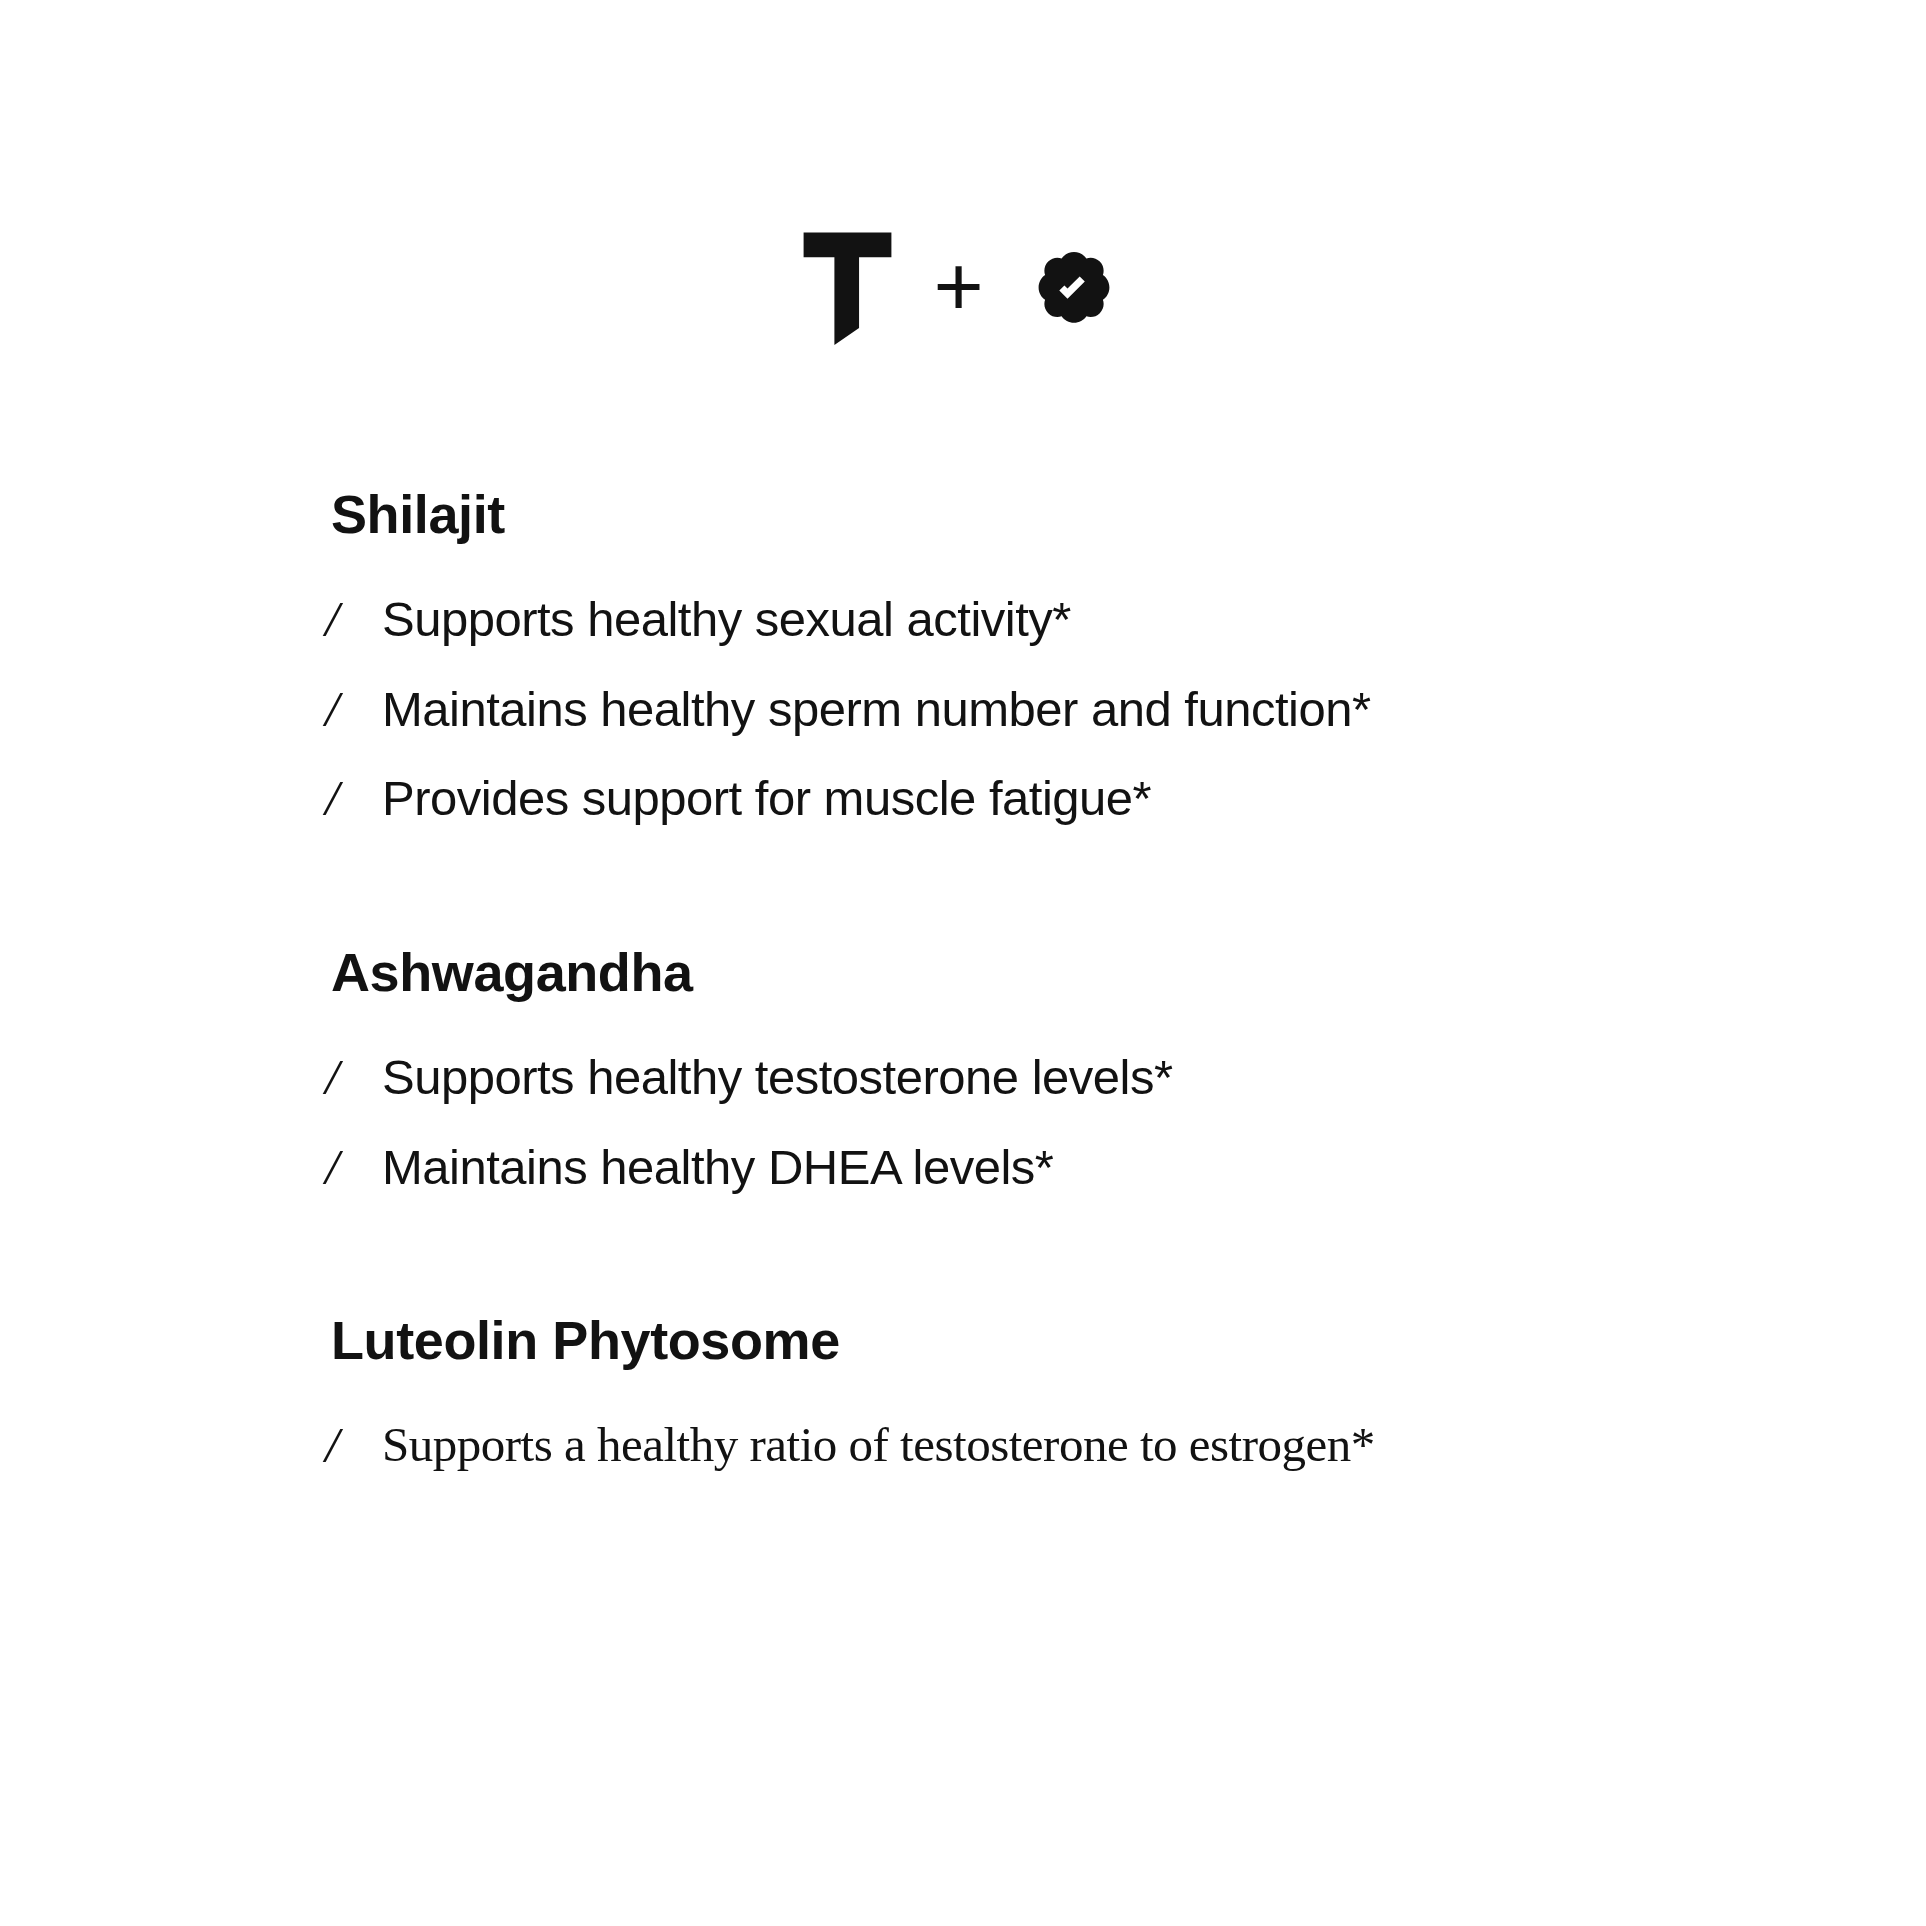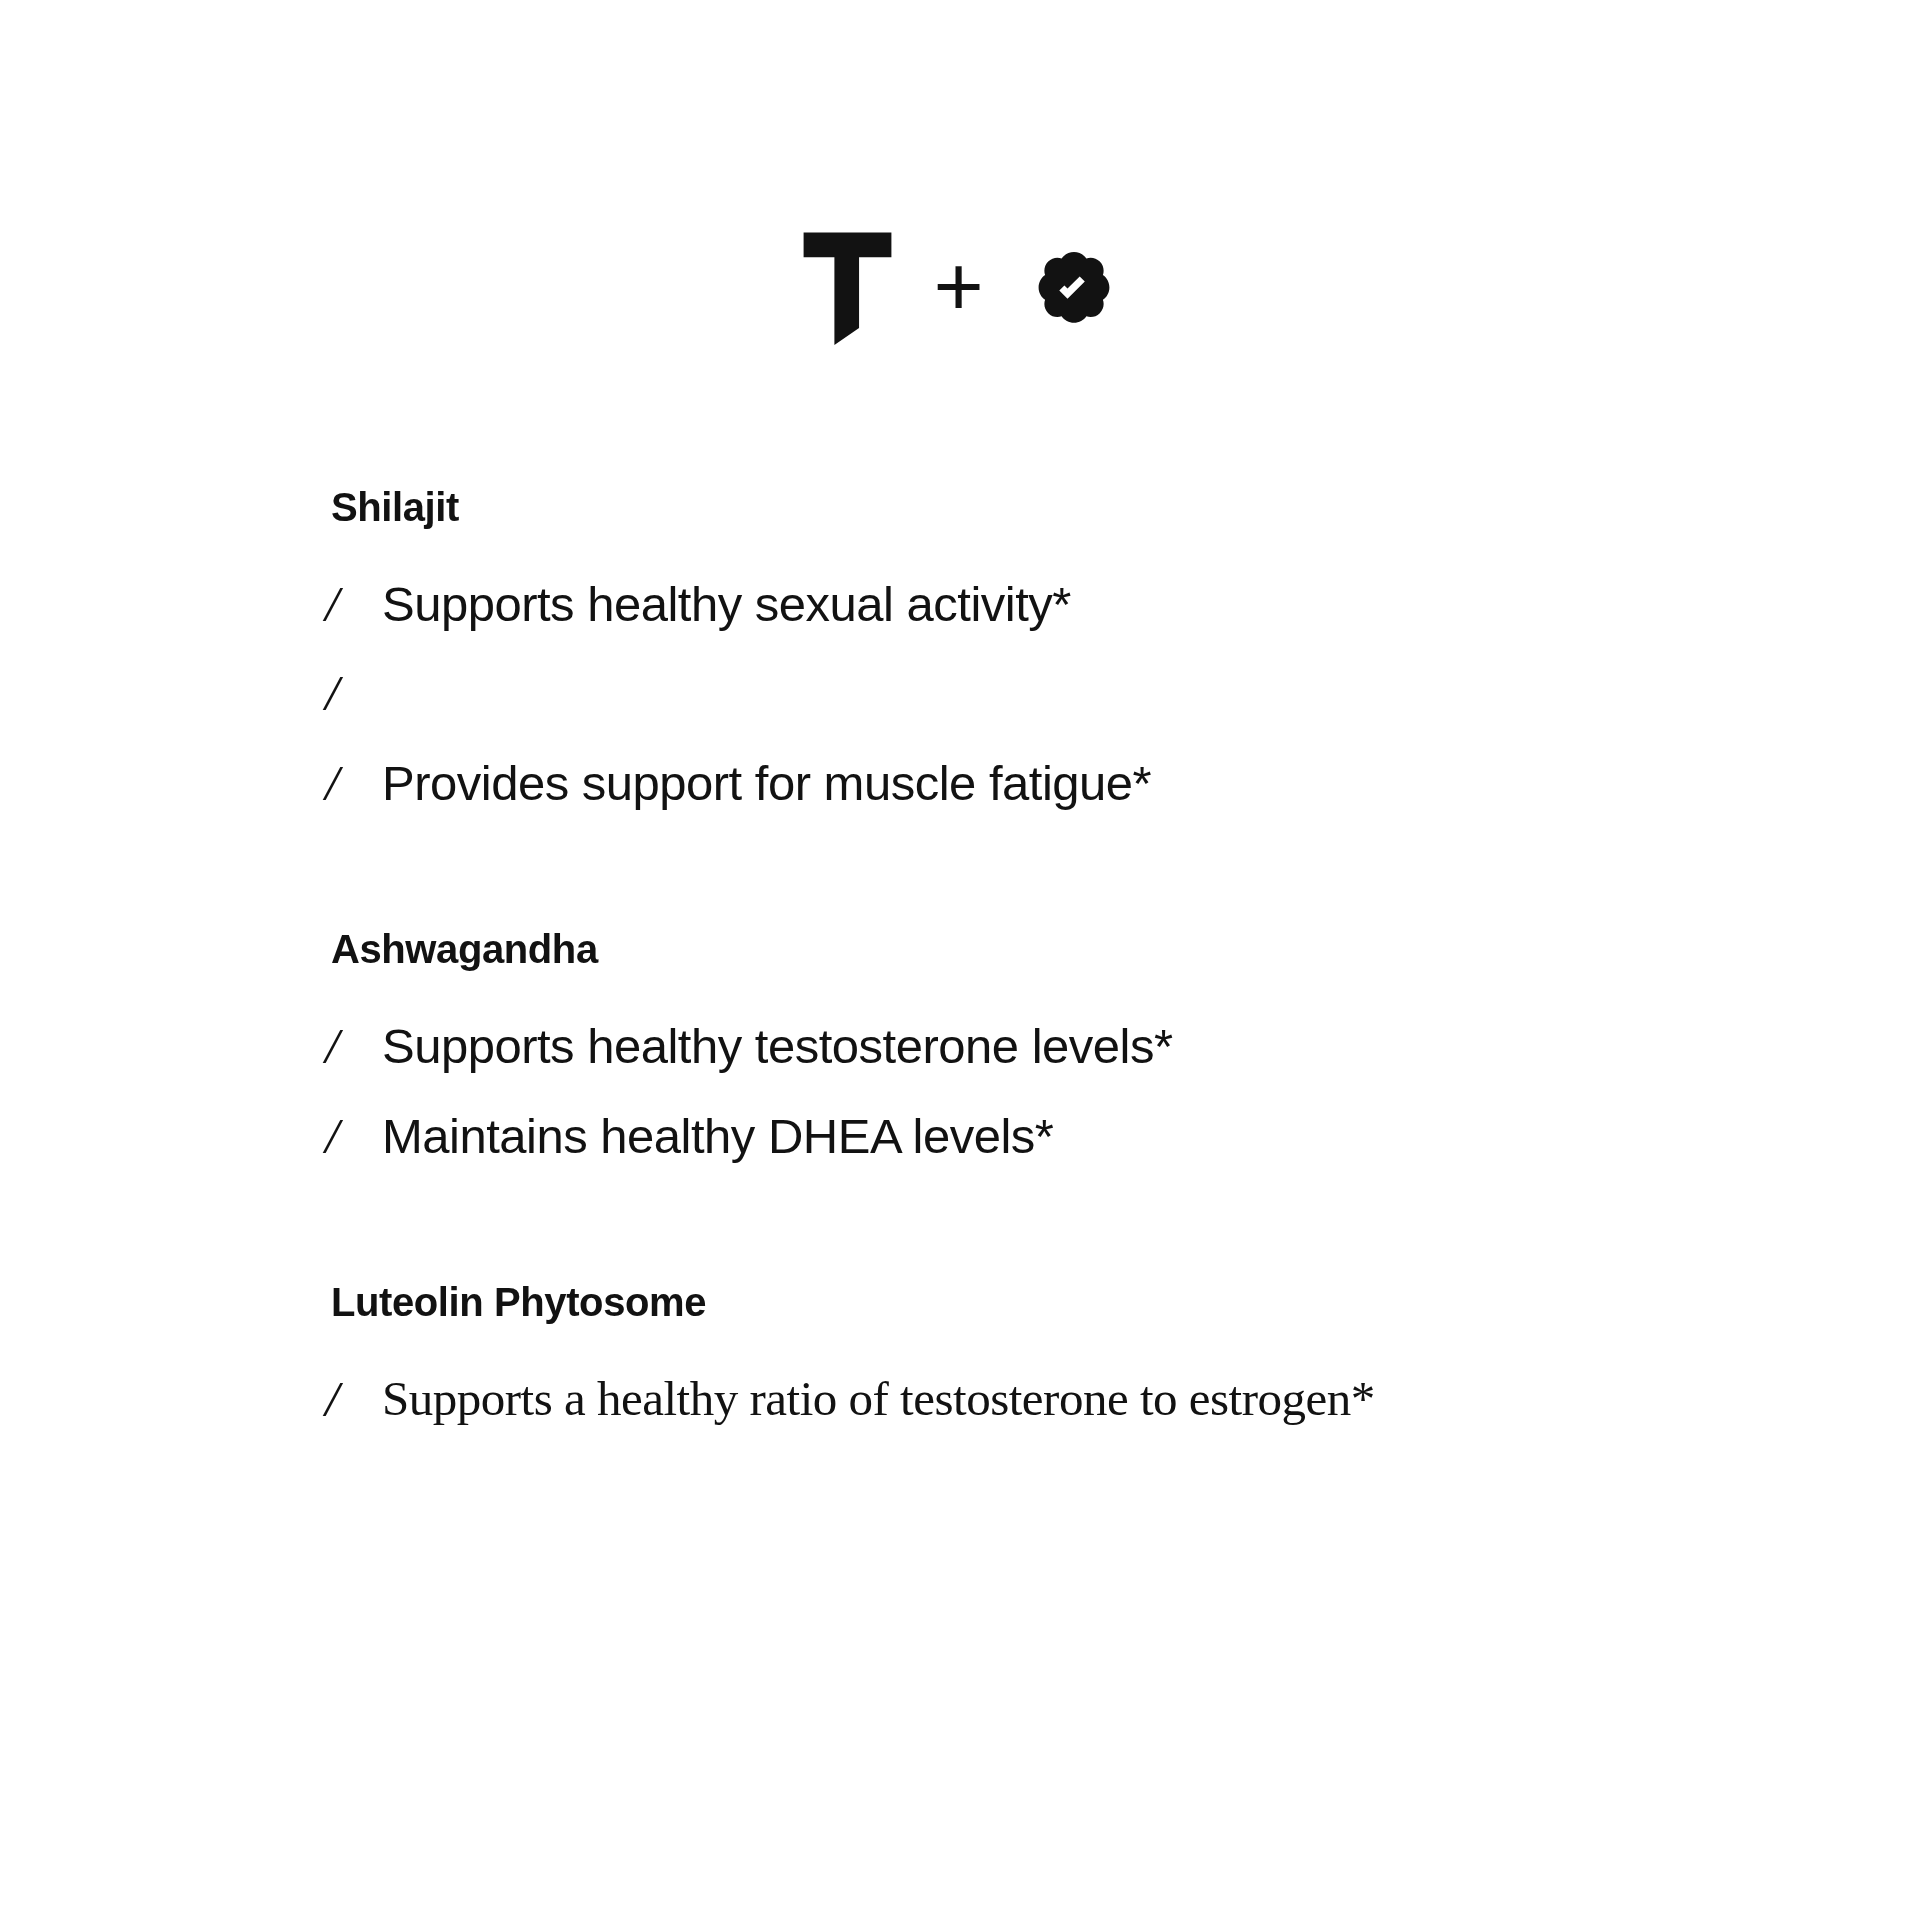--- a/index.html
+++ b/index.html
@@ -58,21 +58,21 @@
   }
 
   .group {
     margin-bottom: 113px;
   }
   .group:last-child {
     margin-bottom: 6px;
   }
 
   .group-title {
-    font-size: 40px;
+    font-size: 54px;
     line-height: 1.1;
     font-weight: 700;
     letter-spacing: -0.4px;
     color: #121212;
     margin: 0 0 45px 0;
   }
 
   .benefit {
     display: flex;
     align-items: flex-start;
@@ -128,20 +128,21 @@
   <div class="content">
 
     <section class="group">
       <h2 class="group-title">Shilajit</h2>
       <div class="benefit">
         <span class="slash">⁄</span>
         <span class="benefit-text">Supports healthy sexual activity*</span>
       </div>
       <div class="benefit">
         <span class="slash">⁄</span>
+        <span class="benefit-text">Maintains healthy sperm number and function*</span>
       </div>
       <div class="benefit">
         <span class="slash">⁄</span>
         <span class="benefit-text">Provides support for muscle fatigue*</span>
       </div>
     </section>
 
     <section class="group">
       <h2 class="group-title">Ashwagandha</h2>
       <div class="benefit">

